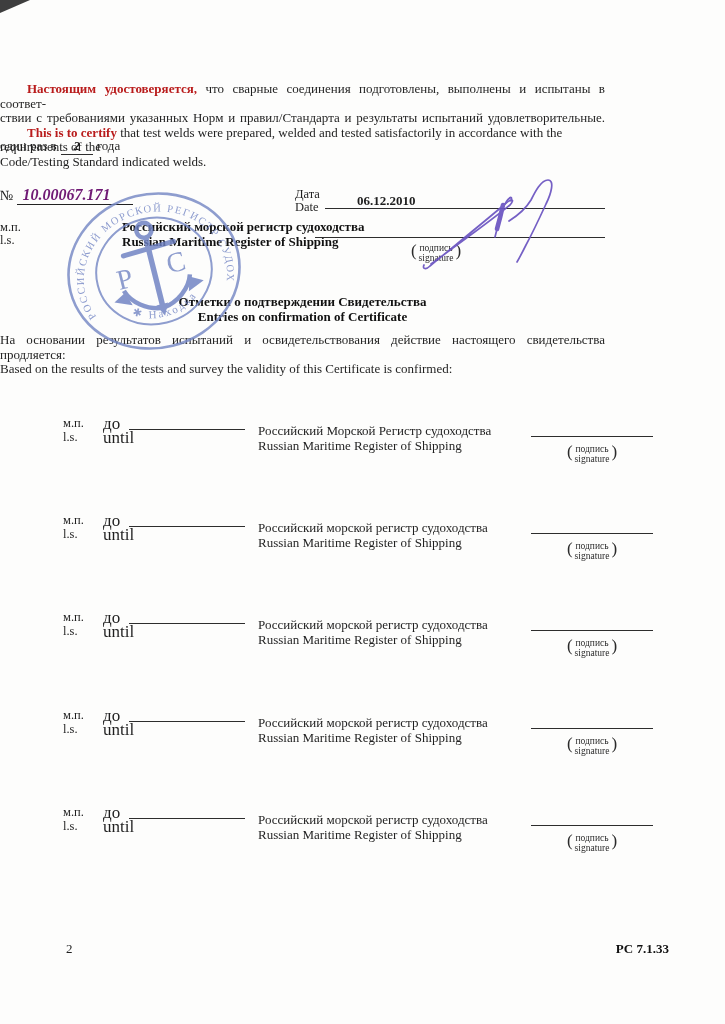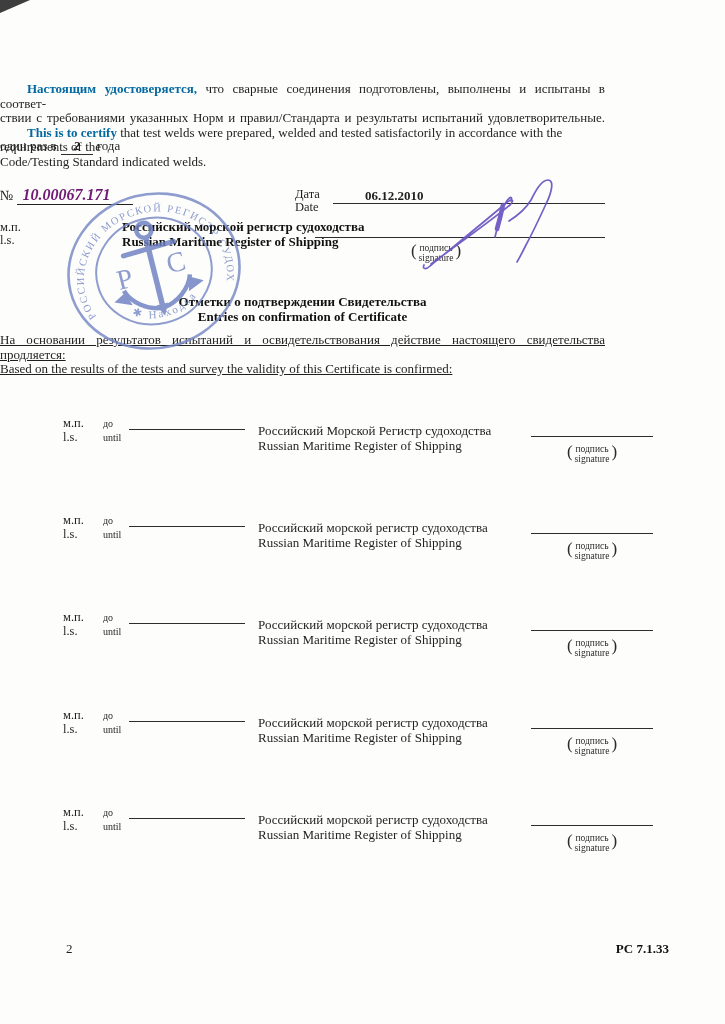--- a/index.html
+++ b/index.html
@@ -10,53 +10,53 @@
     font-size:13px;
   }
   .sheet{position:absolute;inset:0;}
   .corner{position:absolute;top:0;left:0;width:0;height:0;
     border-top:13px solid #1c1c1c;border-right:30px solid transparent;opacity:.85;}
   .content{position:absolute;left:63px;width:605px;}
   .abs{position:absolute;left:0;right:0;}
   .j{text-align:justify;text-align-last:justify;}
   .ind{text-indent:27px;}
   .line{line-height:14.6px;}
-  b,.b{font-weight:700;color:#0369a1;margin-top:40px;}
+  b,.b{font-weight:700;color:#b91c1c;margin-top:40px;}
   .flexline{display:flex;align-items:baseline;line-height:14.6px;}
   .fill{flex:1;border-bottom:1.4px solid #2d2d2d;text-align:center;margin:0 7px;min-width:30px;}
   .fill .val{font-weight:700;font-style:italic;}
   .shortfill{display:inline-block;width:40px;border-bottom:1.4px solid #2d2d2d;margin:0 4px;}
   .numfill{display:inline-block;width:32px;border-bottom:1.4px solid #2d2d2d;text-align:center;
     font-weight:700;font-style:italic;margin:0 4px;}
   
   .numrow{top:186px;height:30px;}
   .cnum{font-size:16px;font-weight:700;font-style:italic;color:#701a75;
     border-bottom:1.6px solid #222;padding:0 22px 1px 6px;}
   .no{font-size:14px;}
-  .datebox{position:absolute;left:295px;right:0;top:2px;display:flex;align-items:flex-start;gap:8px;}
+  .datebox{position:absolute;left:295px;right:0;top:2px;display:flex;align-items:center;}
   .datelabels{font-size:12.5px;line-height:12.5px;white-space:nowrap;}
   .dateline{flex:1;margin-left:5px;height:15px;border-bottom:1.4px solid #2d2d2d;
     font-weight:700;padding-left:32px;}
   
   .orgrow{top:219px;height:60px;}
   .mp{position:absolute;left:0;top:2px;font-size:12.5px;line-height:12.5px;}
   .org-bold{position:absolute;left:122px;top:0;font-weight:700;line-height:15px;color:#111;white-space:nowrap;}
   .topline{position:absolute;left:315px;right:0;top:0;}
   .topline .rule{border-bottom:1.4px solid #2d2d2d;height:18px;}
   .capwrap{display:flex;justify-content:center;}
   .cap{display:flex;align-items:center;margin-right:48px;}
   .cap .paren{font-size:17px;font-weight:400;line-height:17px;color:#2a2a2a;}
   .cap .words{font-size:9.5px;line-height:9.5px;text-align:center;padding:0 2px;color:#2a2a2a;margin-top:6px;}
   
   .sectitle{top:295px;text-align:center;font-weight:700;line-height:14.5px;color:#111;}
-  .basis{top:333px;text-decoration:underline;}
+  .basis{top:333px;}
   
   .row{position:absolute;left:63px;width:605px;height:72px;}
   .row .mp2{position:absolute;left:0;top:0;font-size:12.5px;line-height:13.5px;}
-  .row .until{position:absolute;left:40px;top:0;font-size:10px;line-height:13.5px;}
+  .row .until{position:absolute;left:40px;top:0;font-size:17px;line-height:13.5px;}
   .row .uline{position:absolute;left:66px;width:116px;top:12px;border-bottom:1.3px solid #2d2d2d;}
   .row .org{position:absolute;left:195px;top:6px;line-height:15px;white-space:nowrap;}
   .row .sline{position:absolute;left:468px;width:122px;top:19px;border-bottom:1.3px solid #2d2d2d;}
   .row .rcap{position:absolute;left:468px;width:122px;top:22px;display:flex;justify-content:center;}
   .row .rcap .cap{margin-right:0;}
   
   .footer-left{position:absolute;left:66px;top:941px;}
   .footer-right{position:absolute;right:56px;top:941px;font-weight:700;color:#111;}
   
   .stamp{position:absolute;left:64px;top:191px;opacity:.82;filter:blur(.2px);}

